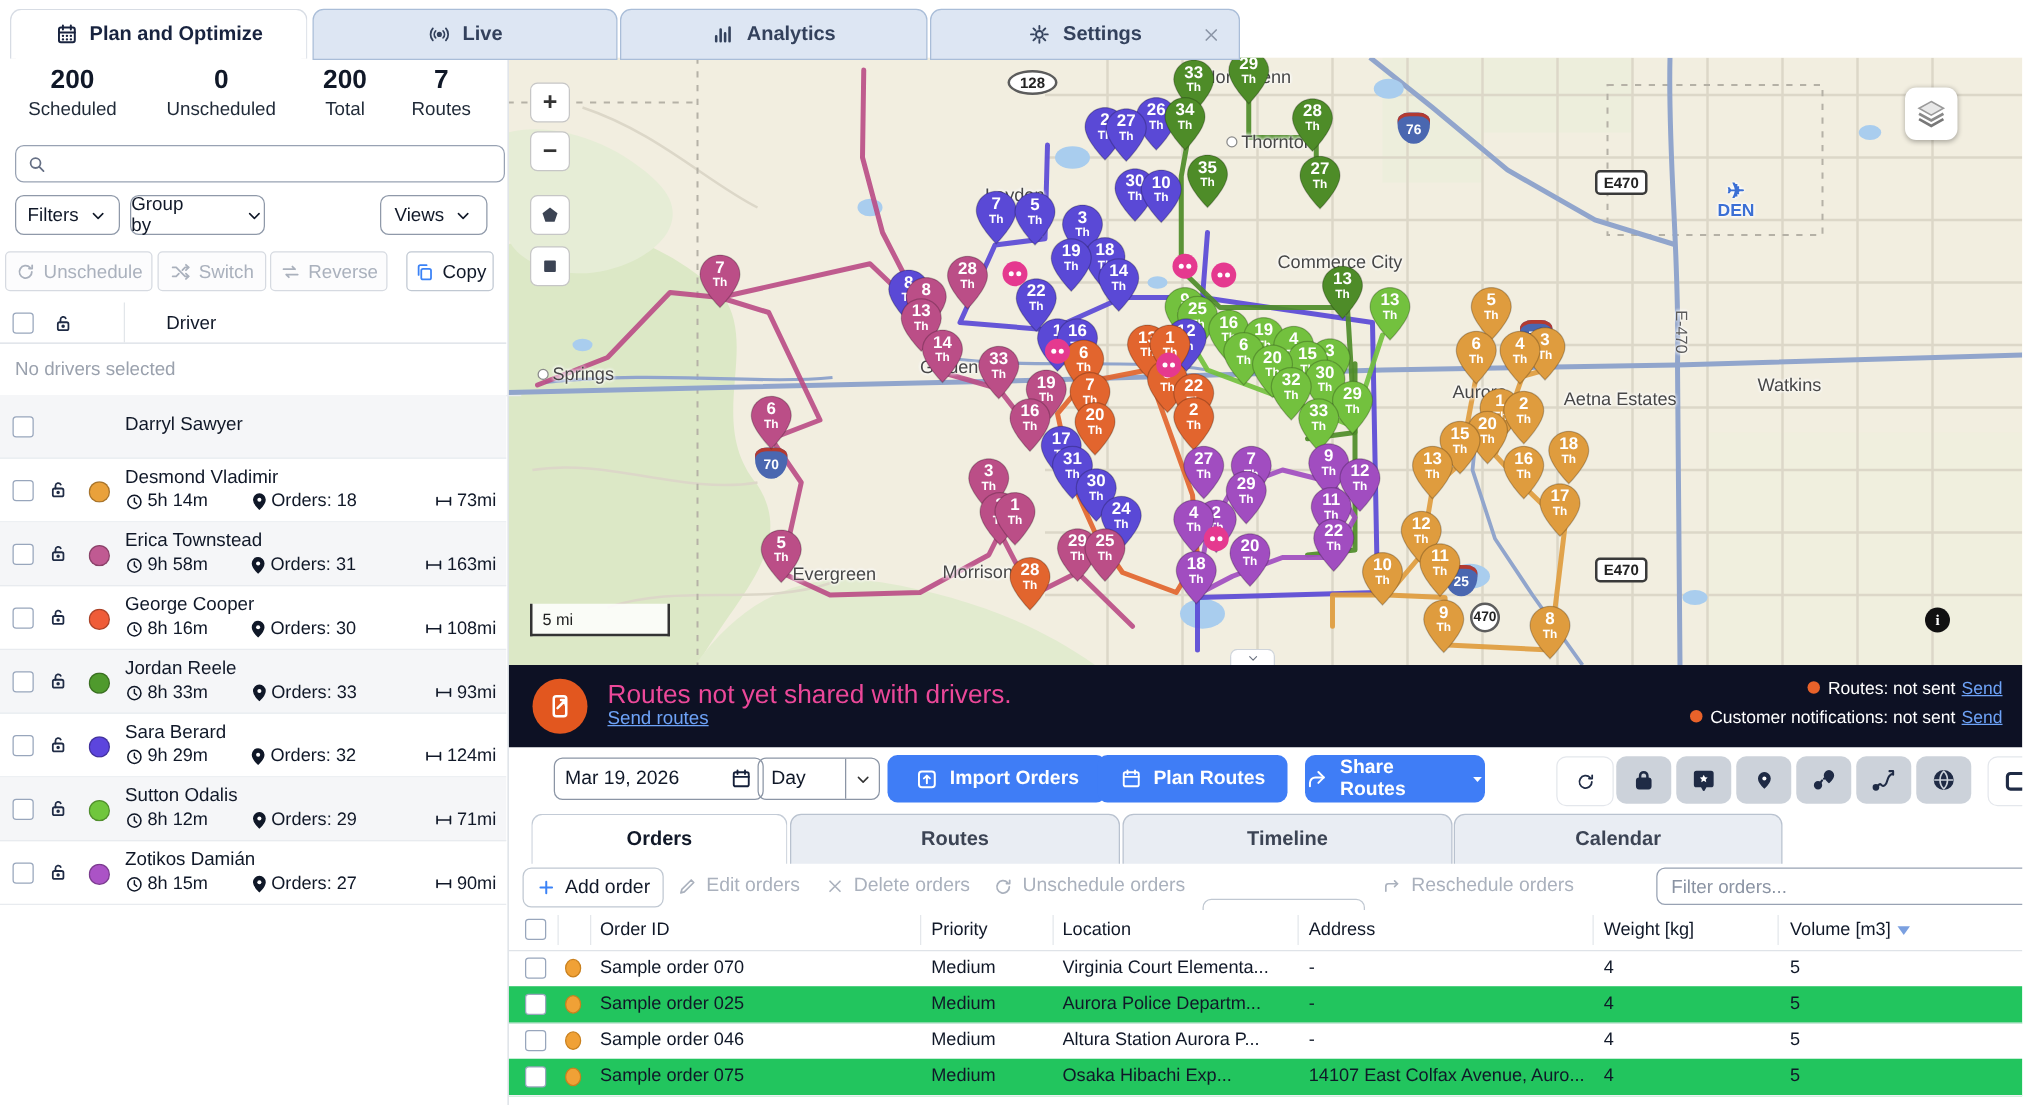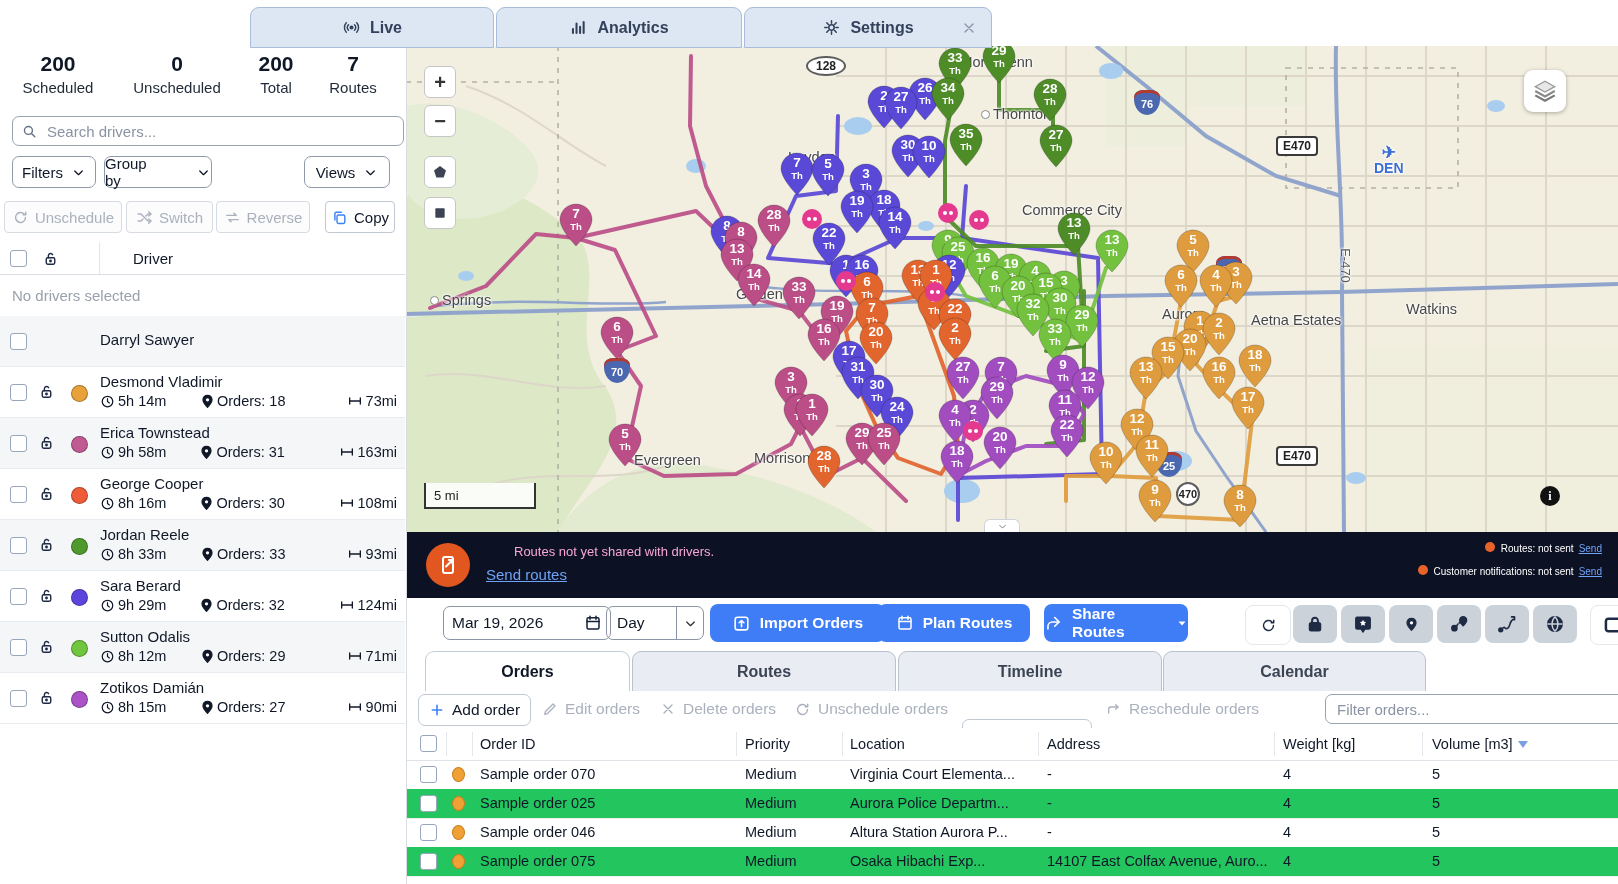--- a/index.html
+++ b/index.html
@@ -79,23 +79,23 @@
   #layers-btn{position:absolute;right:52px;top:24px;width:42px;height:42px;background:#fff;border-radius:9px;
      box-shadow:0 1px 4px rgba(0,0,0,.3);display:flex;align-items:center;justify-content:center;z-index:8;cursor:pointer;}
   #info-btn{position:absolute;right:58px;top:440px;width:20px;height:20px;border-radius:50%;background:#111;color:#fff;
      font-size:12px;font-weight:bold;display:flex;align-items:center;justify-content:center;z-index:8;cursor:pointer;font-family:"Liberation Serif",serif;}
   #map-handle{position:absolute;left:578px;bottom:0;width:34px;height:12px;background:#fff;border:1px solid #cfd4da;
      border-bottom:none;border-radius:6px 6px 0 0;display:flex;align-items:center;justify-content:center;z-index:8;color:#6b7280;cursor:pointer;}
   
   #notif{left:406px;top:532px;width:1212px;height:66px;background:#0d1124;z-index:20;}
   #notif .circ{position:absolute;left:20px;top:11px;width:44px;height:44px;border-radius:50%;background:#e2571f;
      display:flex;align-items:center;justify-content:center;}
-  #notif .msg{position:absolute;left:80px;top:12px;font-size:13px;color:#f9a8d4;margin-left:28px;}
+  #notif .msg{position:absolute;left:80px;top:12px;font-size:21px;color:#ec4899;}
   #notif .lnk{position:absolute;left:80px;top:34px;font-size:15px;color:#6ea3f8;text-decoration:underline;cursor:pointer;}
-  .nstat{position:absolute;right:16px;text-align:right;font-size:10px;color:#fff;white-space:nowrap;}
+  .nstat{position:absolute;right:16px;text-align:right;font-size:14px;color:#fff;white-space:nowrap;}
   .nstat .dt{display:inline-block;width:10px;height:10px;border-radius:50%;background:#e8622a;margin-right:6px;}
   .nstat a{color:#6ea3f8;text-decoration:underline;margin-left:5px;cursor:pointer;}
   
   #toolbar{left:406px;top:598px;width:1212px;height:50px;background:#fff;z-index:20;}
   #date-box{position:absolute;left:37px;top:8px;width:150px;height:32px;border:1px solid #8b95a5;border-radius:7px;
      display:flex;align-items:center;padding:0 8px;justify-content:space-between;font-size:15.5px;color:#101828;cursor:pointer;}
   #period-box{position:absolute;left:200px;top:8px;width:96px;height:32px;border:1px solid #8b95a5;border-radius:7px;
      display:flex;align-items:center;font-size:15.5px;color:#101828;cursor:pointer;}
   #period-box .pv{flex:1;padding-left:10px;}
   #period-box .sep{width:1px;height:32px;background:#8b95a5;}
@@ -132,20 +132,30 @@
   .ocell{position:absolute;top:6px;white-space:nowrap;overflow:hidden;}
   .caret-down-sort{width:0;height:0;border-left:5px solid transparent;border-right:5px solid transparent;border-top:7px solid #7ba0e0;}
   .ic{display:inline-flex;align-items:center;justify-content:center;}
 </style>
 </head>
 <body>
 
 <div id="app">
 
   <div id="tabstrip" class="abs">
+    <div class="ttab active" style="left:8px;width:236px;">
+      <span class="ic">
+          <svg width="19" height="19" viewBox="0 0 24 24" fill="none" stroke="currentColor" stroke-width="2" stroke-linecap="round" stroke-linejoin="round">
+            <rect x="4" y="5" width="16" height="15" rx="2"></rect>
+            <path d="M4 10h16M8 3v4M16 3v4"></path>
+            <path d="M8 13.5h.1M12 13.5h.1M16 13.5h.1M8 17h.1M12 17h.1M16 17h.1" stroke-width="2.4"></path>
+          </svg>
+        </span>
+      <span>Plan and Optimize</span>
+    </div>
     <div class="ttab inactive" style="left:250px;width:242px;">
       <span class="ic">
           <svg width="19" height="19" viewBox="0 0 24 24" fill="none" stroke="currentColor" stroke-width="2" stroke-linecap="round" stroke-linejoin="round">
             <circle cx="12" cy="12" r="1.6" fill="currentColor"></circle>
             <path d="M8.2 8.6a5 5 0 0 0 0 6.8M15.8 8.6a5 5 0 0 1 0 6.8M5.4 6a9 9 0 0 0 0 12M18.6 6a9 9 0 0 1 0 12" stroke-width="1.8"></path>
           </svg>
         </span>
       <span>Live</span>
     </div>
     <div class="ttab inactive" style="left:496px;width:244px;">
@@ -190,21 +200,20 @@
         <div class="l">Routes</div>
     </div>
 
     <div id="search-box">
       <span class="ic">
           <svg width="17" height="17" viewBox="0 0 24 24" fill="none" stroke="currentColor" stroke-width="2" stroke-linecap="round" stroke-linejoin="round">
             <circle cx="10.5" cy="10.5" r="5.6"></circle>
             <path d="M14.8 14.8L19.5 19.5"></path>
           </svg>
         </span>
-      <input type="text" placeholder="Search drivers..." style="">
     </div>
 
     <div class="selbtn" style="left:12px;width:82px;">
       <span>Filters</span>
         <span class="ic">
           <svg width="15" height="15" viewBox="0 0 24 24" fill="none" stroke="currentColor" stroke-width="2" stroke-linecap="round" stroke-linejoin="round">
             <path d="M6 9.5l6 6 6-6"></path>
           </svg>
         </span>
     </div>
@@ -1241,21 +1250,21 @@
         <div class="mlabel" style="left: 24px; top: 246px;"><span class="cdot"></span>Springs</div>
         <div class="mlabel" style="left: 330px; top: 240px;">Golden</div>
         <div class="mlabel" style="left: 228px; top: 406px;">Evergreen</div>
         <div class="mlabel" style="left: 348px; top: 404px;">Morrison</div>
         <div class="mlabel" style="left: 756px; top: 260px;">Aurora</div>
         <div class="mlabel" style="left: 845px; top: 266px;">Aetna Estates</div>
         <div class="mlabel" style="left: 1000px; top: 255px;">Watkins</div>
         <div class="mlabel airport" style="left: 968px; top: 100px;"><span class="pl">✈</span>DEN</div>
         <div class="mlabel vtext" style="left: 922px; top: 212px;">E-470</div>
         <div class="shield oval" style="left: 400px; top: 10px;">128</div>
-        <div class="shield hwy" style="left: 728px; top: 44px;">76</div>
+        <div class="shield hwy" style="left: 712px; top: 44px;">76</div>
         <div class="shield box" style="left: 870px; top: 90px;">E470</div>
         <div class="shield box" style="left: 870px; top: 400px;">E470</div>
         <div class="shield hwy" style="left: 750px; top: 406px;">25</div>
         <div class="shield hwy" style="left: 198px; top: 312px;">70</div>
         <div class="shield hwy" style="left: 810px; top: 210px;">70</div>
         <div class="shield circle" style="left: 770px; top: 436px;">470</div>
       </div>
 
     <div class="mapbtn" style="left:18px;top:20px;">+</div>
     <div class="mapbtn" style="left:18px;top:59px;">−</div>

